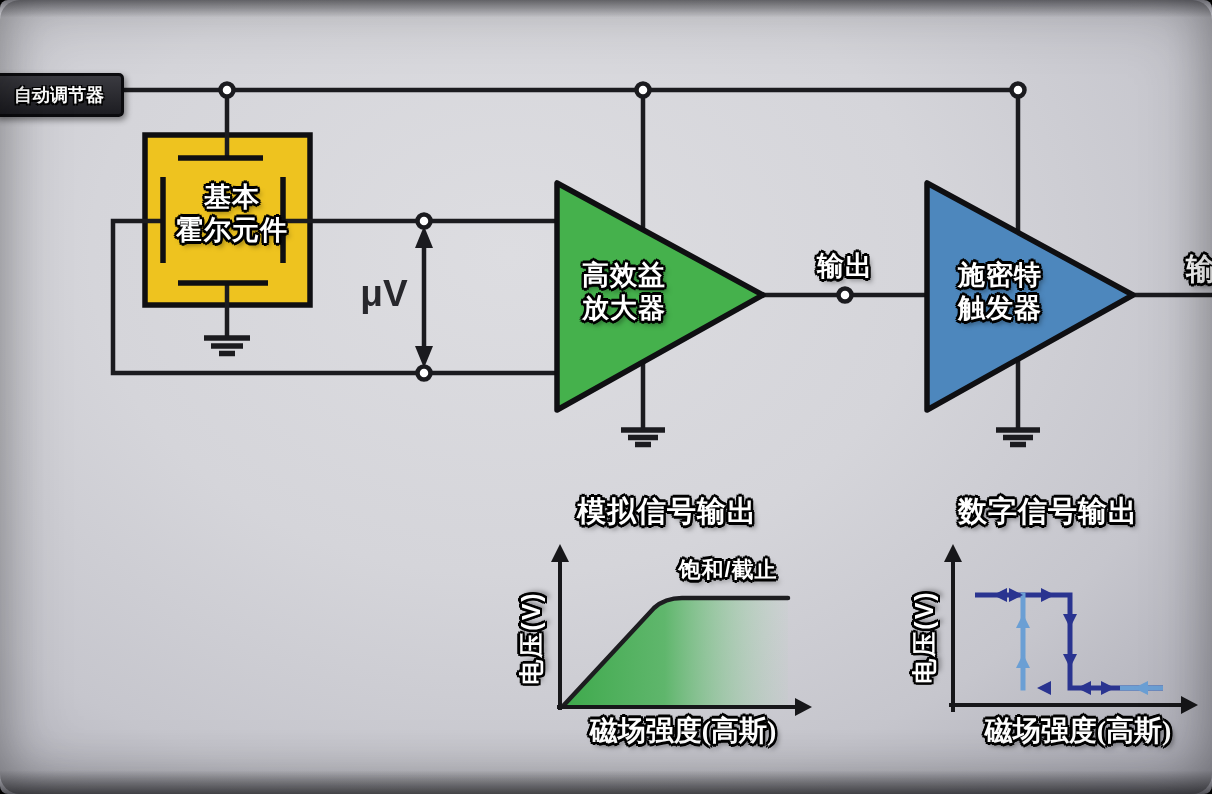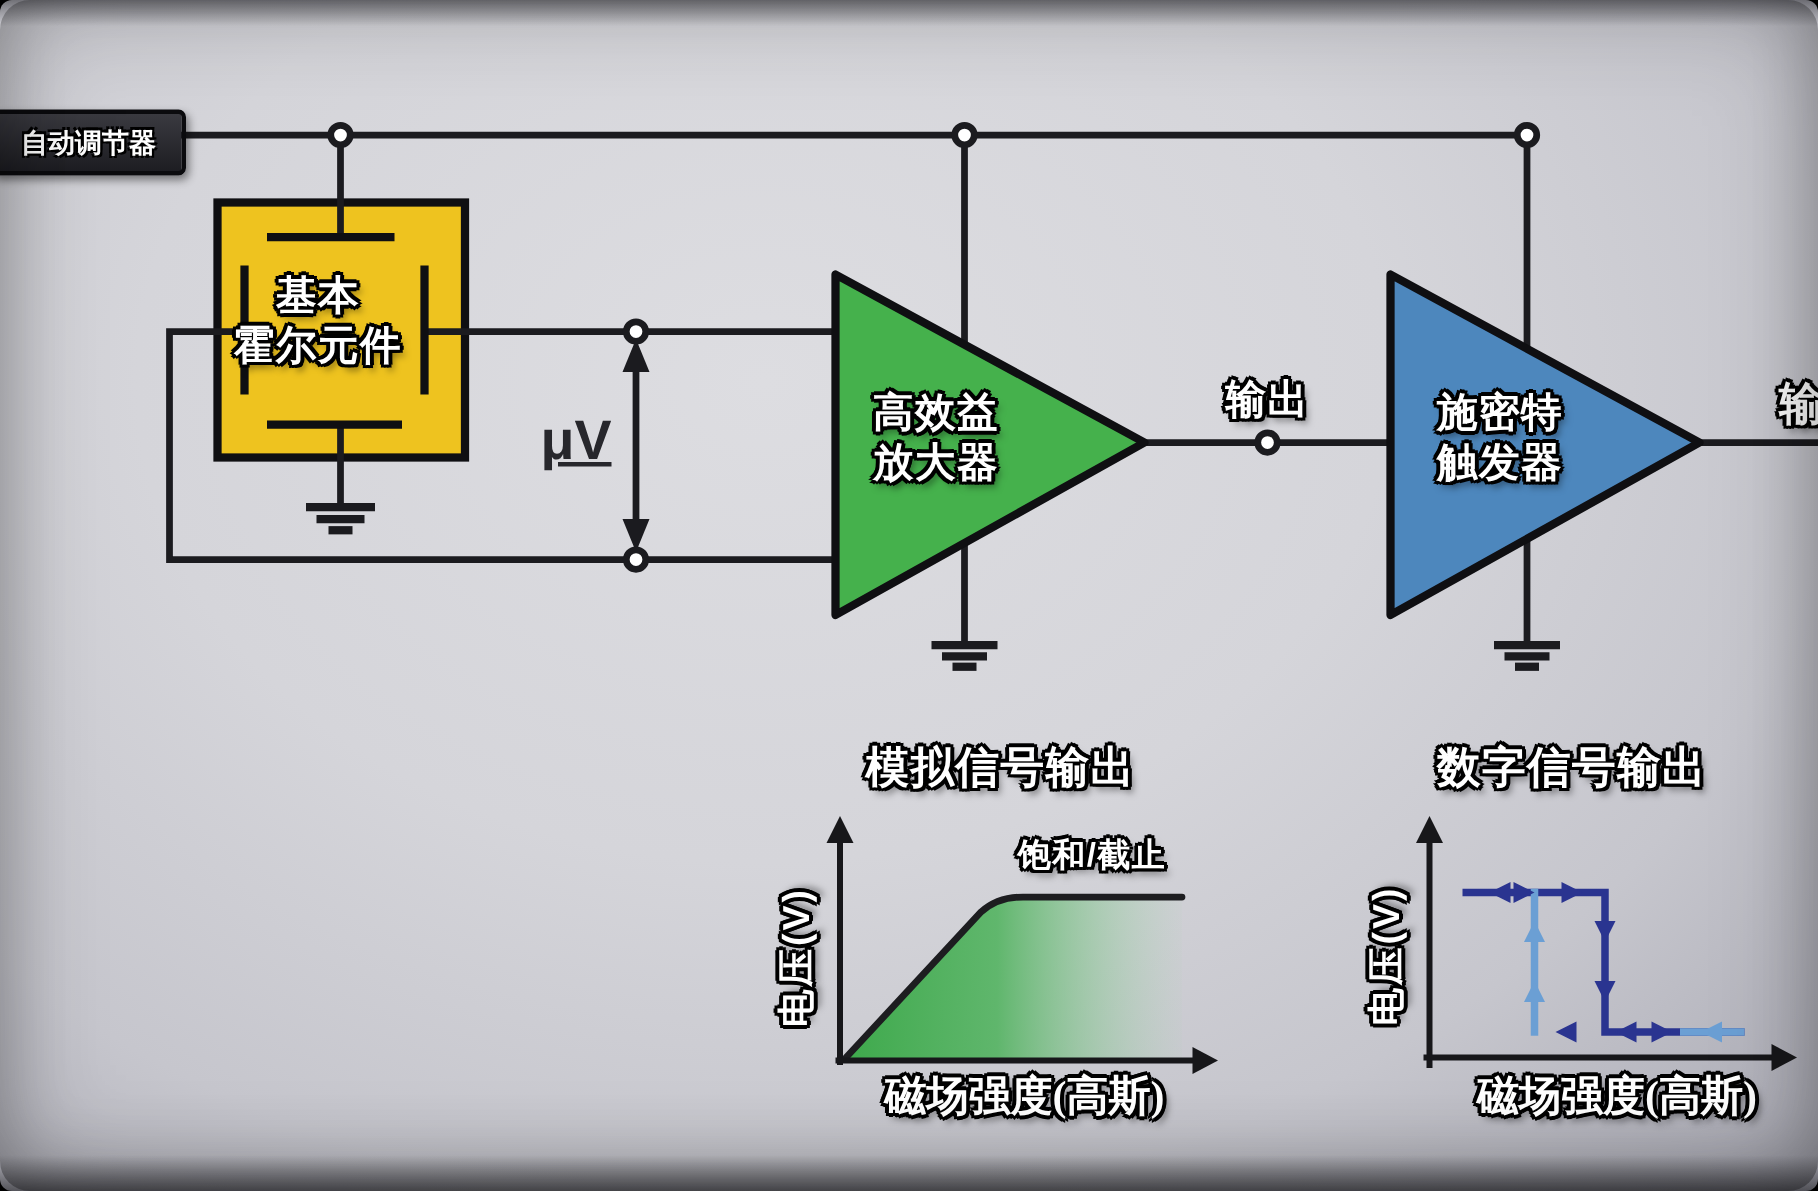--- a/index.html
+++ b/index.html
@@ -146,26 +146,26 @@
       <polygon points="1023,614 1016,628 1030,628"></polygon>
       <polygon points="1023,654 1016,668 1030,668"></polygon>
       <polygon points="1134,688 1148,681 1148,695"></polygon>
     </g>
   </svg>
 
   <div class="regulator-box">
     <span class="otext">自动调节器</span>
   </div>
 
-  <div class="lbl otext two-line" style="left:212px;top:214px;text-align:center;">
+  <div class="lbl otext two-line" style="left:232px;top:214px;text-align:center;">
     <div>基本</div>
     <div>霍尔元件</div>
   </div>
 
-  <div class="lbl uv" style="left:384px;top:294px;text-decoration:underline;">μV</div>
+  <div class="lbl uv" style="left:384px;top:294px;">μV</div>
 
   <div class="lbl otext two-line" style="left:624px;top:292px;">
     <div>高效益</div>
     <div>放大器</div>
   </div>
 
   <div class="lbl otext two-line" style="left:1000px;top:292px;">
     <div>施密特</div>
     <div>触发器</div>
   </div>

